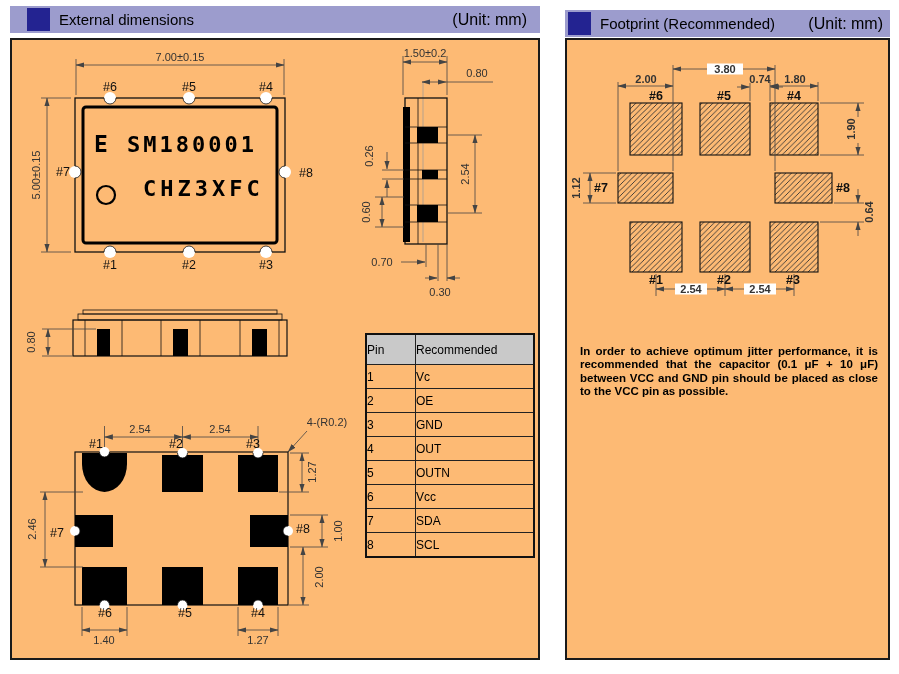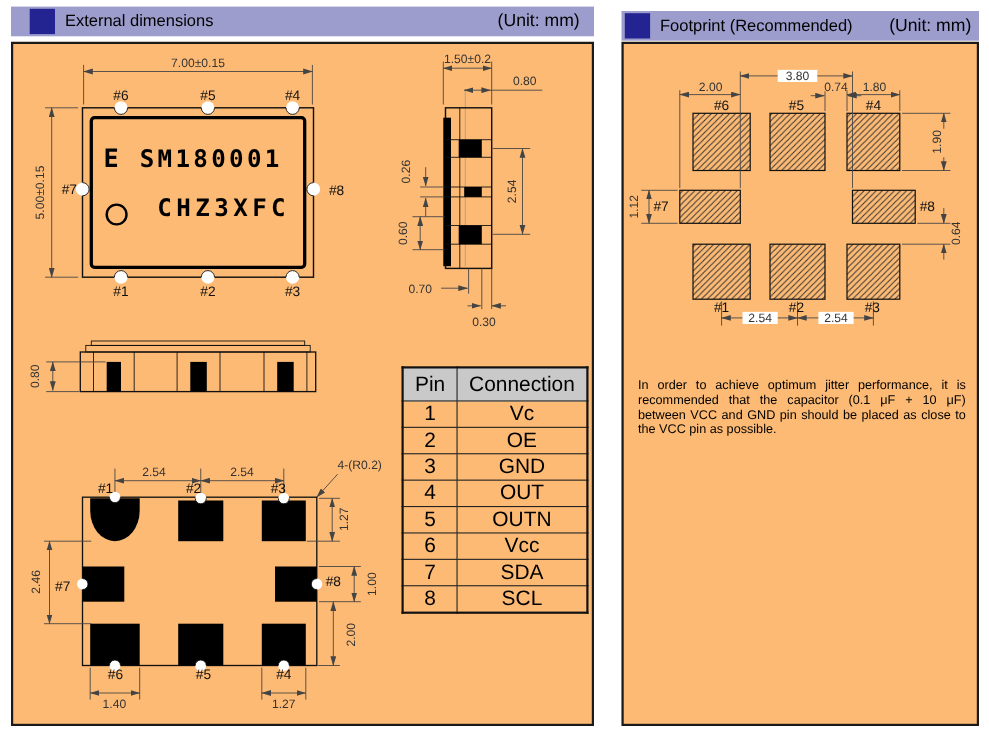--- a/index.html
+++ b/index.html
@@ -10,35 +10,35 @@
   #rightHdr{left:565px;top:10px;width:325px;}
   .sq{width:23px;height:23px;background:#232391;flex:none;}
   #leftHdr .sq{margin-left:17px;}
   #rightHdr .sq{margin-left:3px;}
   .hdr .title{margin-left:9px;font-size:15px;color:#000;}
   .hdr .unit{margin-left:auto;font-size:16px;color:#000;}
   #leftHdr .unit{margin-right:13px;}
   #rightHdr .unit{margin-right:7px;}
   .panel{position:absolute;background:#fdba74;border:2px solid #1a1a1a;}
   #leftPanel{left:10px;top:38px;width:526px;height:618px;}
-  #rightPanel{left:565px;top:38px;width:321px;height:618px;}
+  #rightPanel{left:565px;top:38px;width:321px;height:618px;font-weight:bold;}
   .absfill{position:absolute;left:0;top:0;}
 
   
   .ol{fill:none;stroke:#111;stroke-width:1.3px;}
   .olt{fill:none;stroke:#111;stroke-width:0.8px;}
   .dim{fill:none;stroke:#444;stroke-width:0.8px;}
   .gry{fill:none;stroke:#999;stroke-width:0.7px;}
   .dt{font-family:"Liberation Sans",sans-serif;font-size:11px;fill:#333;}
   .pt{font-family:"Liberation Sans",sans-serif;font-size:12.5px;fill:#111;}
   .mk{font-family:"DejaVu Sans Mono",monospace;font-weight:bold;fill:#000;}
 
   
   .pintable{position:absolute;left:353px;top:293px;width:170px;border-collapse:collapse;
-            font-size:19px;text-align:center;color:#000;border:2px solid #111;table-layout:fixed;}
+            font-size:12px;text-align:left;color:#000;border:2px solid #111;table-layout:fixed;}
   .pintable th,.pintable td{border:1px solid #222;height:23px;padding:0;}
   .pintable th{background:#c9c9c9;height:29px;font-weight:normal;}
   .pintable th:first-child,.pintable td:first-child{width:48px;}
 
   .note{position:absolute;left:13px;top:305px;width:298px;font-size:11.5px;line-height:13.4px;
         text-align:justify;color:#000;}
 </style>
 </head>
 <body>
 
@@ -252,21 +252,21 @@
         <line class="dim" x1="266" y1="567" x2="266" y2="596"></line>
         <line class="dim" x1="226" y1="590" x2="266" y2="590" marker-start="url(#arr)" marker-end="url(#arr)"></line>
         <text class="dt" x="246" y="604" text-anchor="middle">1.27</text>
       </g>
     </svg>
 
     <table class="pintable">
       <tbody>
           <tr>
         <th>Pin</th>
-        <th>Connection</th>
+        <th>Recommended</th>
       </tr>
       <tr>
             <td>1</td>
             <td>Vc</td>
           </tr>
       <tr>
             <td>2</td>
             <td>OE</td>
           </tr>
       <tr>

